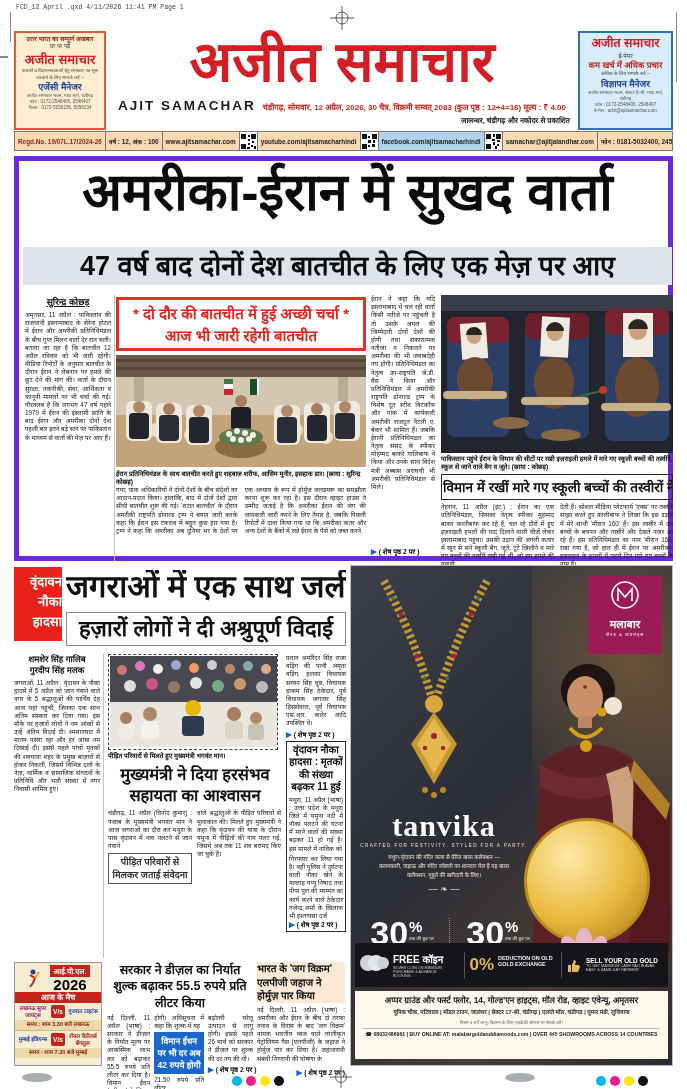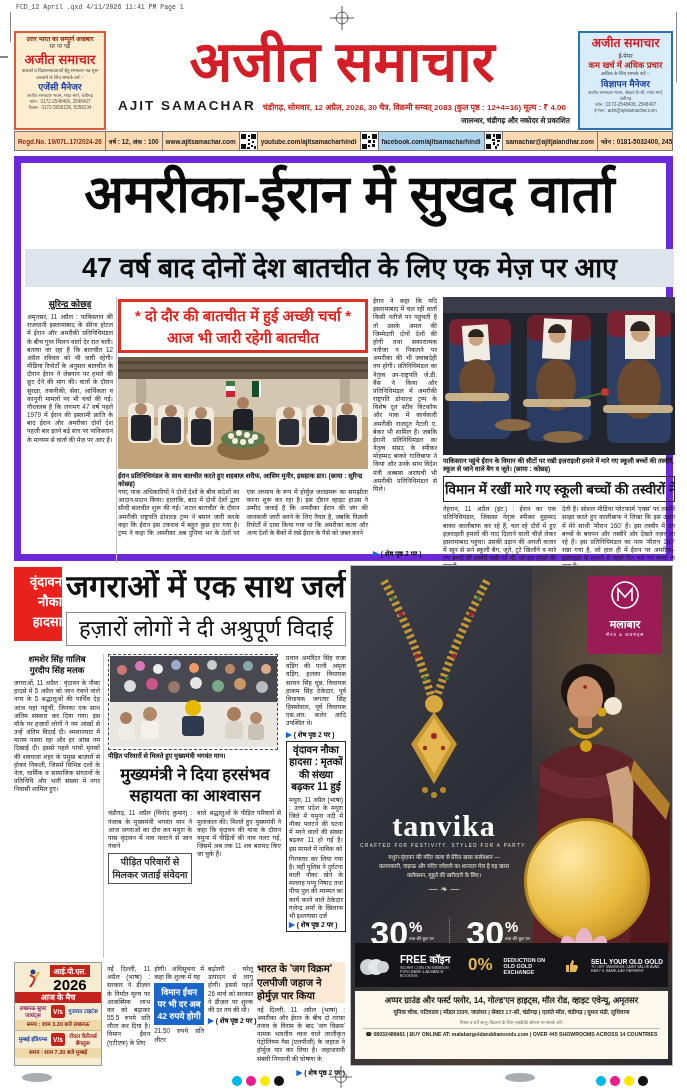--- a/index.html
+++ b/index.html
@@ -17,36 +17,36 @@
   .adbox.right{background:#d8edf9;border:2px solid #2f6fb4}
   .adbox div{line-height:1.35}
   .masttitle{font-size:56px;font-weight:bold;color:#d41d24;line-height:1;white-space:nowrap;text-align:center}
   .dateline{font-size:8px;font-weight:bold;color:#c4251d;white-space:nowrap}
   .infobar{display:flex;align-items:stretch;border:1px solid #777;box-sizing:border-box;background:#fff}
   .seg{display:flex;align-items:center;padding:0 3px;font-size:6.4px;font-weight:bold;
        border-right:1px solid #777;white-space:nowrap;overflow:hidden;color:#222;background:#fcd9b0}
   .seg.qrseg{background:#fff;padding:0 1px}
   .seg.blue{background:#aed3ec}
   
-  .leadframe{border:7px solid #6d28d9;box-sizing:border-box}
+  .leadframe{border:5px solid #6d28d9;box-sizing:border-box}
   .mainhead{font-size:52px;font-weight:bold;color:#0b0b0b;white-space:nowrap;text-align:center;line-height:1.05}
   .subheadbar{background:#dde4ec;text-align:center;font-size:27px;font-weight:bold;color:#0b0b0b;
               white-space:nowrap;overflow:hidden;line-height:38px}
   .byline{font-size:9px;font-weight:bold;text-decoration:underline;text-align:center;margin-bottom:3px}
   .redbox{border:3px solid #e03127;color:#e0231c;font-weight:bold;font-size:15px;text-align:center;
           line-height:1.45;padding:3px 2px;box-sizing:border-box;background:#fff}
   .photo{display:block}
   .planehead{border:1.5px solid #2a2a2a;font-size:13.5px;font-weight:bold;text-align:center;
              padding:3px 1px;box-sizing:border-box;white-space:nowrap;overflow:hidden}
   .twocol{column-count:2;column-gap:7px}
   
   .boatlabel{background:#e8211d;color:#fff;font-weight:bold;font-size:13px;text-align:right;
              line-height:1.55;padding-top:5px;box-sizing:border-box}
   .boathead{font-size:31px;font-weight:bold;white-space:nowrap;overflow:hidden;line-height:1.1}
-  .boatsub{border:1.5px solid #8a8a8a;font-size:22px;font-weight:normal;text-align:center;
+  .boatsub{border:1.5px solid #8a8a8a;font-size:22px;font-weight:bold;text-align:center;
            line-height:32px;white-space:nowrap;overflow:hidden;box-sizing:border-box}
   .byline2{font-size:8.5px;font-weight:bold;text-align:center;line-height:1.3}
   .dashedphoto{border:1.5px dashed #444;padding:1px;box-sizing:border-box;background:#fff}
   .cmhead{font-size:16.5px;font-weight:bold;text-align:center;line-height:1.25}
   .insetbox{border:1.5px solid #555;font-size:9.5px;font-weight:bold;color:#333;text-align:center;
             padding:2px;line-height:1.3;background:#fff}
   .deathsbox{border:1.5px solid #2a2a2a;box-sizing:border-box;padding:2px;background:#fff}
   .deathstitle{font-size:10px;font-weight:bold;text-align:center;line-height:1.25}
   .redfill{background:#e8211d;color:#fff;font-weight:bold;font-size:8.6px;text-align:center;
            padding:3px 2px;line-height:1.45}
@@ -67,21 +67,21 @@
   .tanvika{font-size:30px;color:#fff;letter-spacing:1px;font-weight:bold;font-family:"Liberation Serif",serif}
   .tagline{font-size:4.6px;color:#e9e2d2;letter-spacing:1.4px}
   .adhindi{font-size:5.6px;color:#f3ead6;line-height:1.6;text-align:center}
   .offer .pct{font-size:34px;font-weight:bold;color:#fff;line-height:.9}
   .offer .sym{font-size:15px;font-weight:bold;color:#fff}
   .offer .upto{font-size:4.6px;color:#eee;line-height:1.25}
   .offer .on{font-size:5.2px;color:#eee;line-height:1.3;margin-top:3px}
   .ribbon{background:#fbf3df;border-radius:8px;color:#5a3b10;font-size:6.2px;font-weight:bold;
           text-align:center;line-height:14px}
   .blackstrip{background:#151519;display:flex;align-items:center;color:#fff}
-  .bs-seg{display:flex;align-items:flex-end;gap:11px;padding:0 4px;box-sizing:border-box}
+  .bs-seg{display:flex;align-items:flex-start;gap:4px;padding:0 4px;box-sizing:border-box}
   .bs-div{width:1px;height:26px;background:#555}
   .addr{background:#fdf8ec;text-align:center;box-sizing:border-box;padding-top:3px}
   .coin{border-radius:50%;background:radial-gradient(circle at 35% 30%,#ffe9a8,#e7b93c 55%,#a97716)}
   
   .oval{background:#a9adb2;border-radius:50%}
   .dot{width:10px;height:10px;border-radius:50%;display:inline-block;margin-right:4px}
   .printline{font-family:"Liberation Mono",monospace;font-size:6.5px;color:#444;white-space:nowrap}
 </style>
 </head>
 <body>
@@ -376,20 +376,21 @@
     <div class="mtime">समय : शाम 3.30 बजे लखनऊ</div>
     <div style="display:flex;align-items:center;justify-content:space-between;padding:2px 3px;border-top:1px solid #c9b88f">
       <div class="team" style="color:#1b3f9e">मुम्बई इंडियन्स</div>
       <div class="vs">V/s</div>
       <div class="team" style="color:#a11c1c">रॉयल चैलेंजर्स बेंगलुरू</div>
     </div>
     <div class="mtime">समय : शाम 7.30 बजे मुम्बई</div>
   </div>
 
   <div class="abs" style="left:107px;top:962px;width:146px;height:104px">
+    <div class="dieselhead">सरकार ने डीज़ल का निर्यात शुल्क बढ़ाकर 55.5 रुपये प्रति लीटर किया</div>
     <div style="display:flex;gap:4px;margin-top:3px">
       <div class="tiny" style="width:45px">नई दिल्ली, 11 अप्रैल (भाषा) : सरकार ने डीज़ल के निर्यात मूल्य पर आकस्मिक लाभ कर को बढ़ाकर 55.5 रुपये प्रति लीटर कर दिया है। विमान ईंधन (एटीएफ) के लिए</div>
       <div style="width:52px">
         <div class="tiny">होगी। अधिसूचना में कहा कि शुल्क में यह</div>
         <div class="bluebox" style="margin:2px 0">विमान ईंधन पर भी दर अब 42 रुपये होगी</div>
         <div class="tiny">21.50 रुपये प्रति लीटर</div>
       </div>
       <div style="width:45px">
         <div class="tiny">बढ़ोतरी घरेलू उत्पादन से लागू होगी। इससे पहले 26 मार्च को सरकार ने डीज़ल पर शुल्क की दर तय की थी।</div>
         <div class="cont" style="margin-top:2px"><span class="arr">▶</span> <span>( शेष पृष्ठ 2 पर )</span></div>

